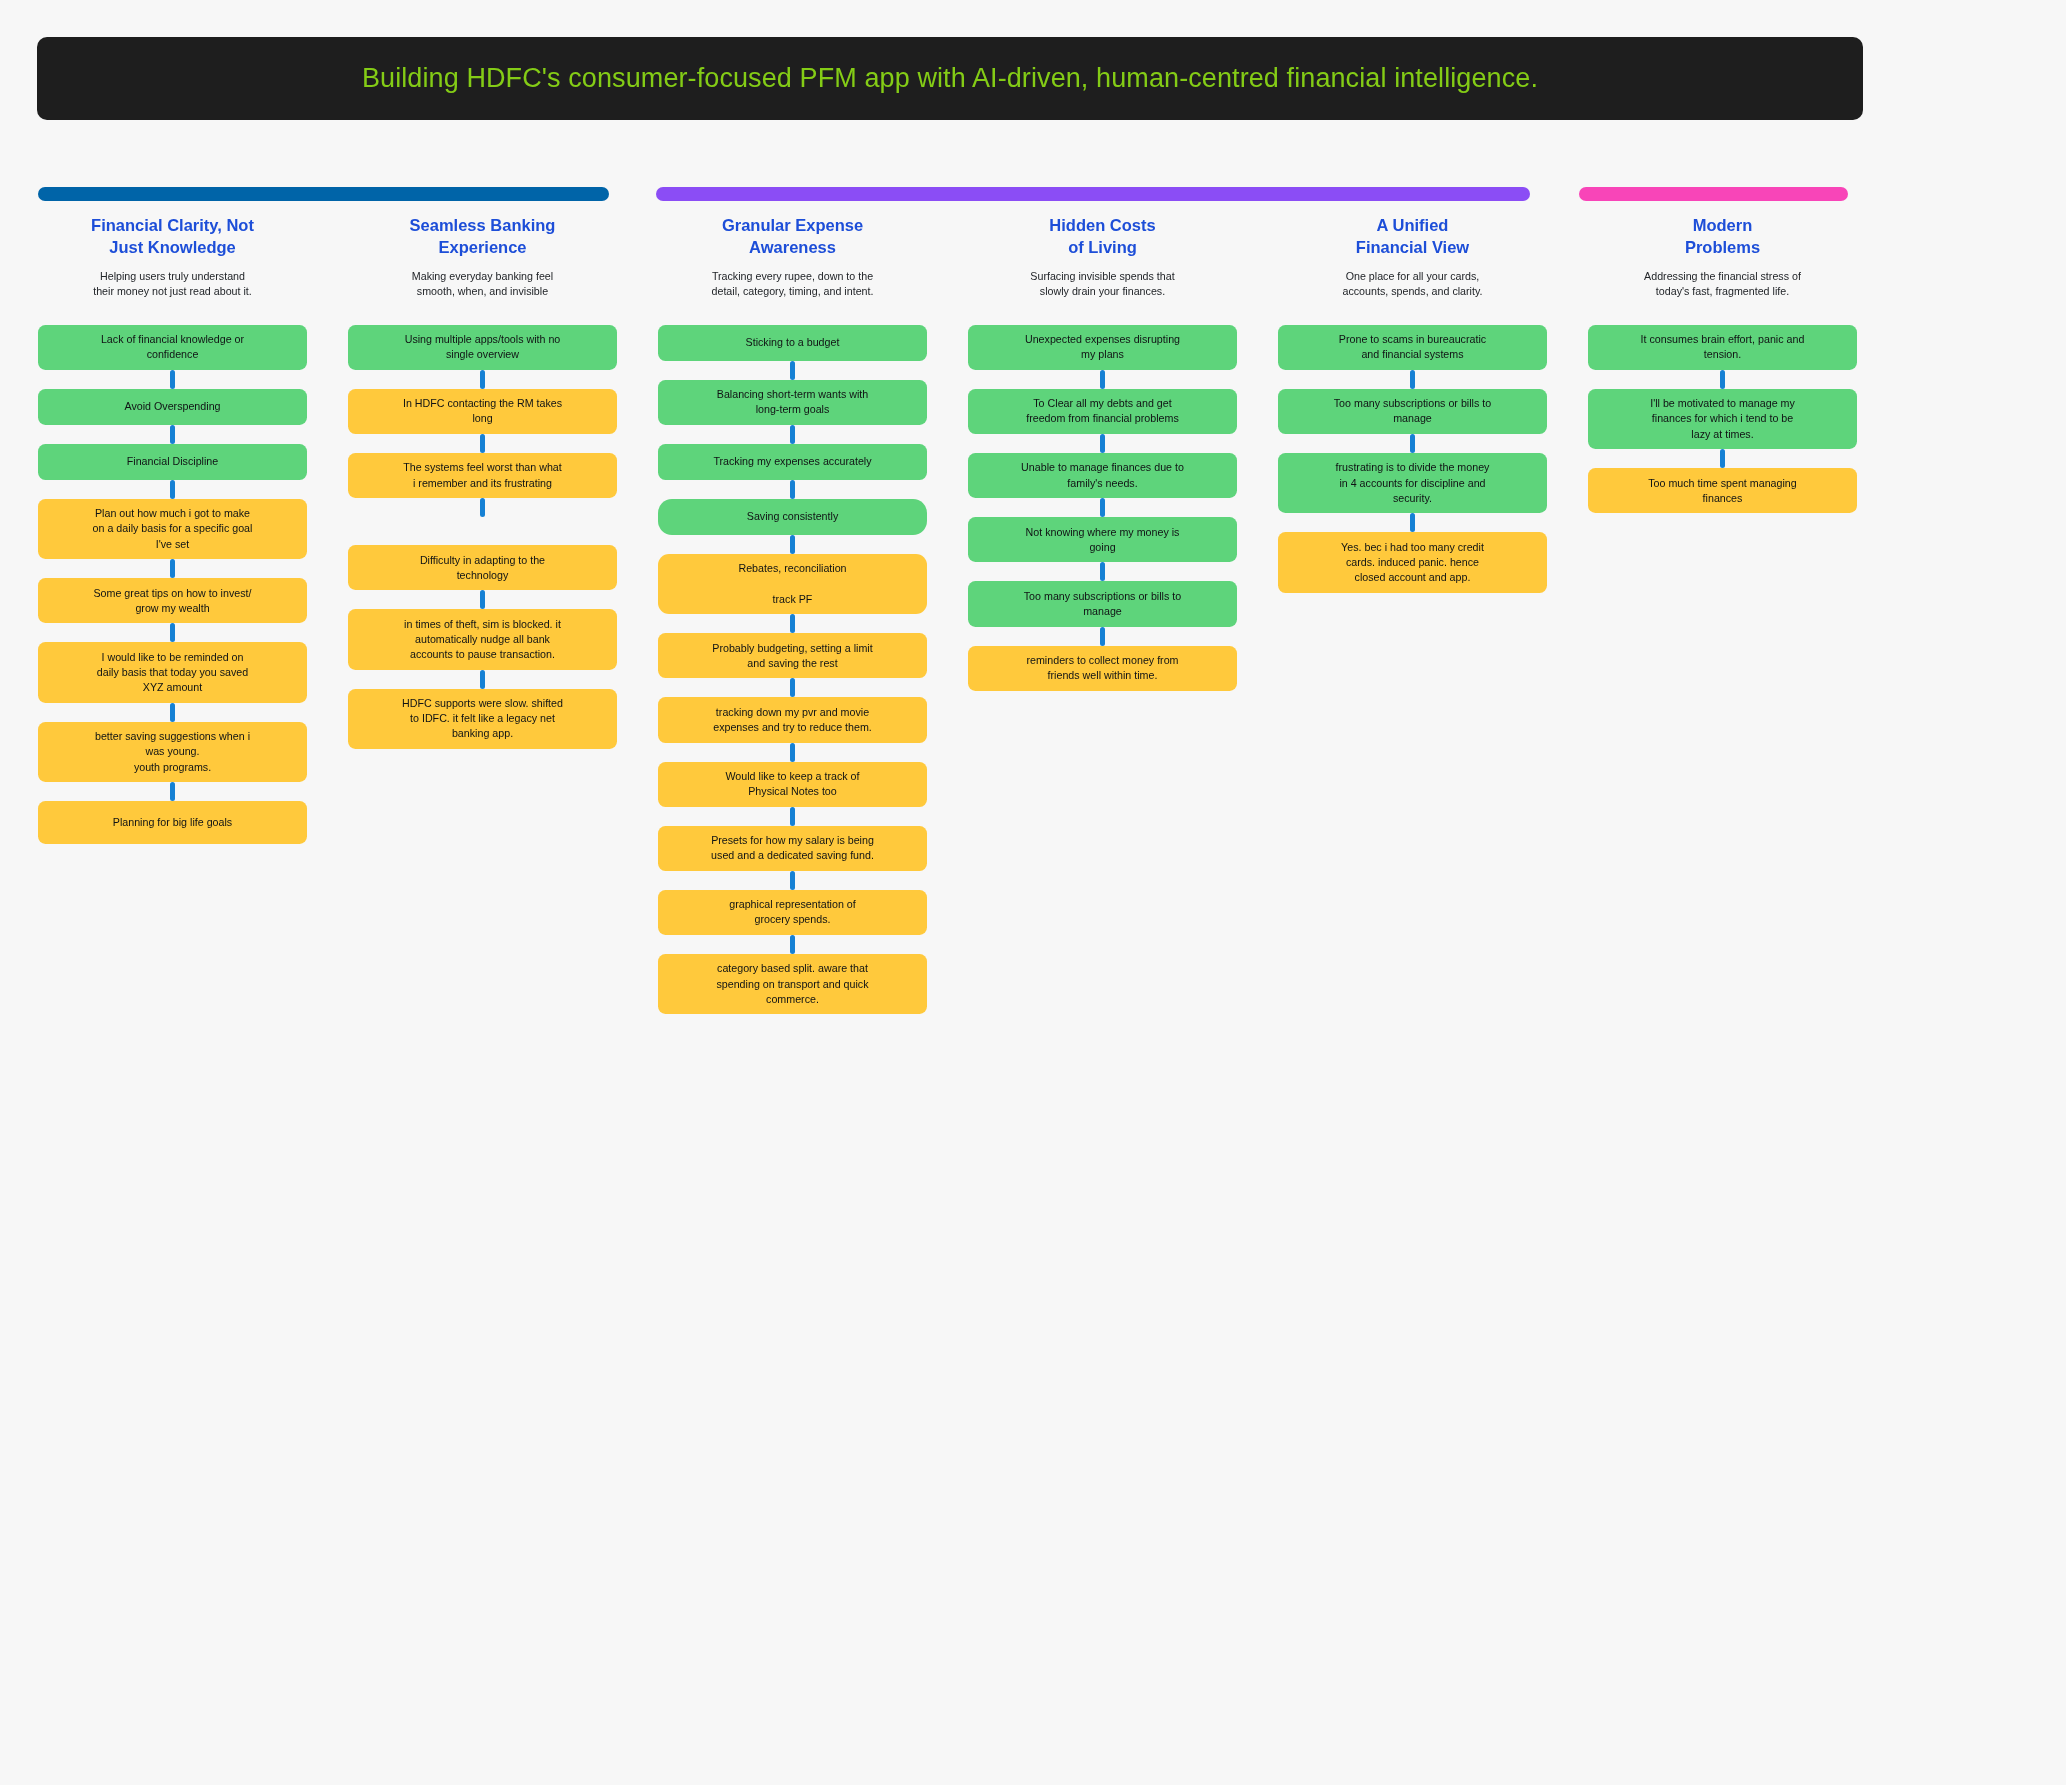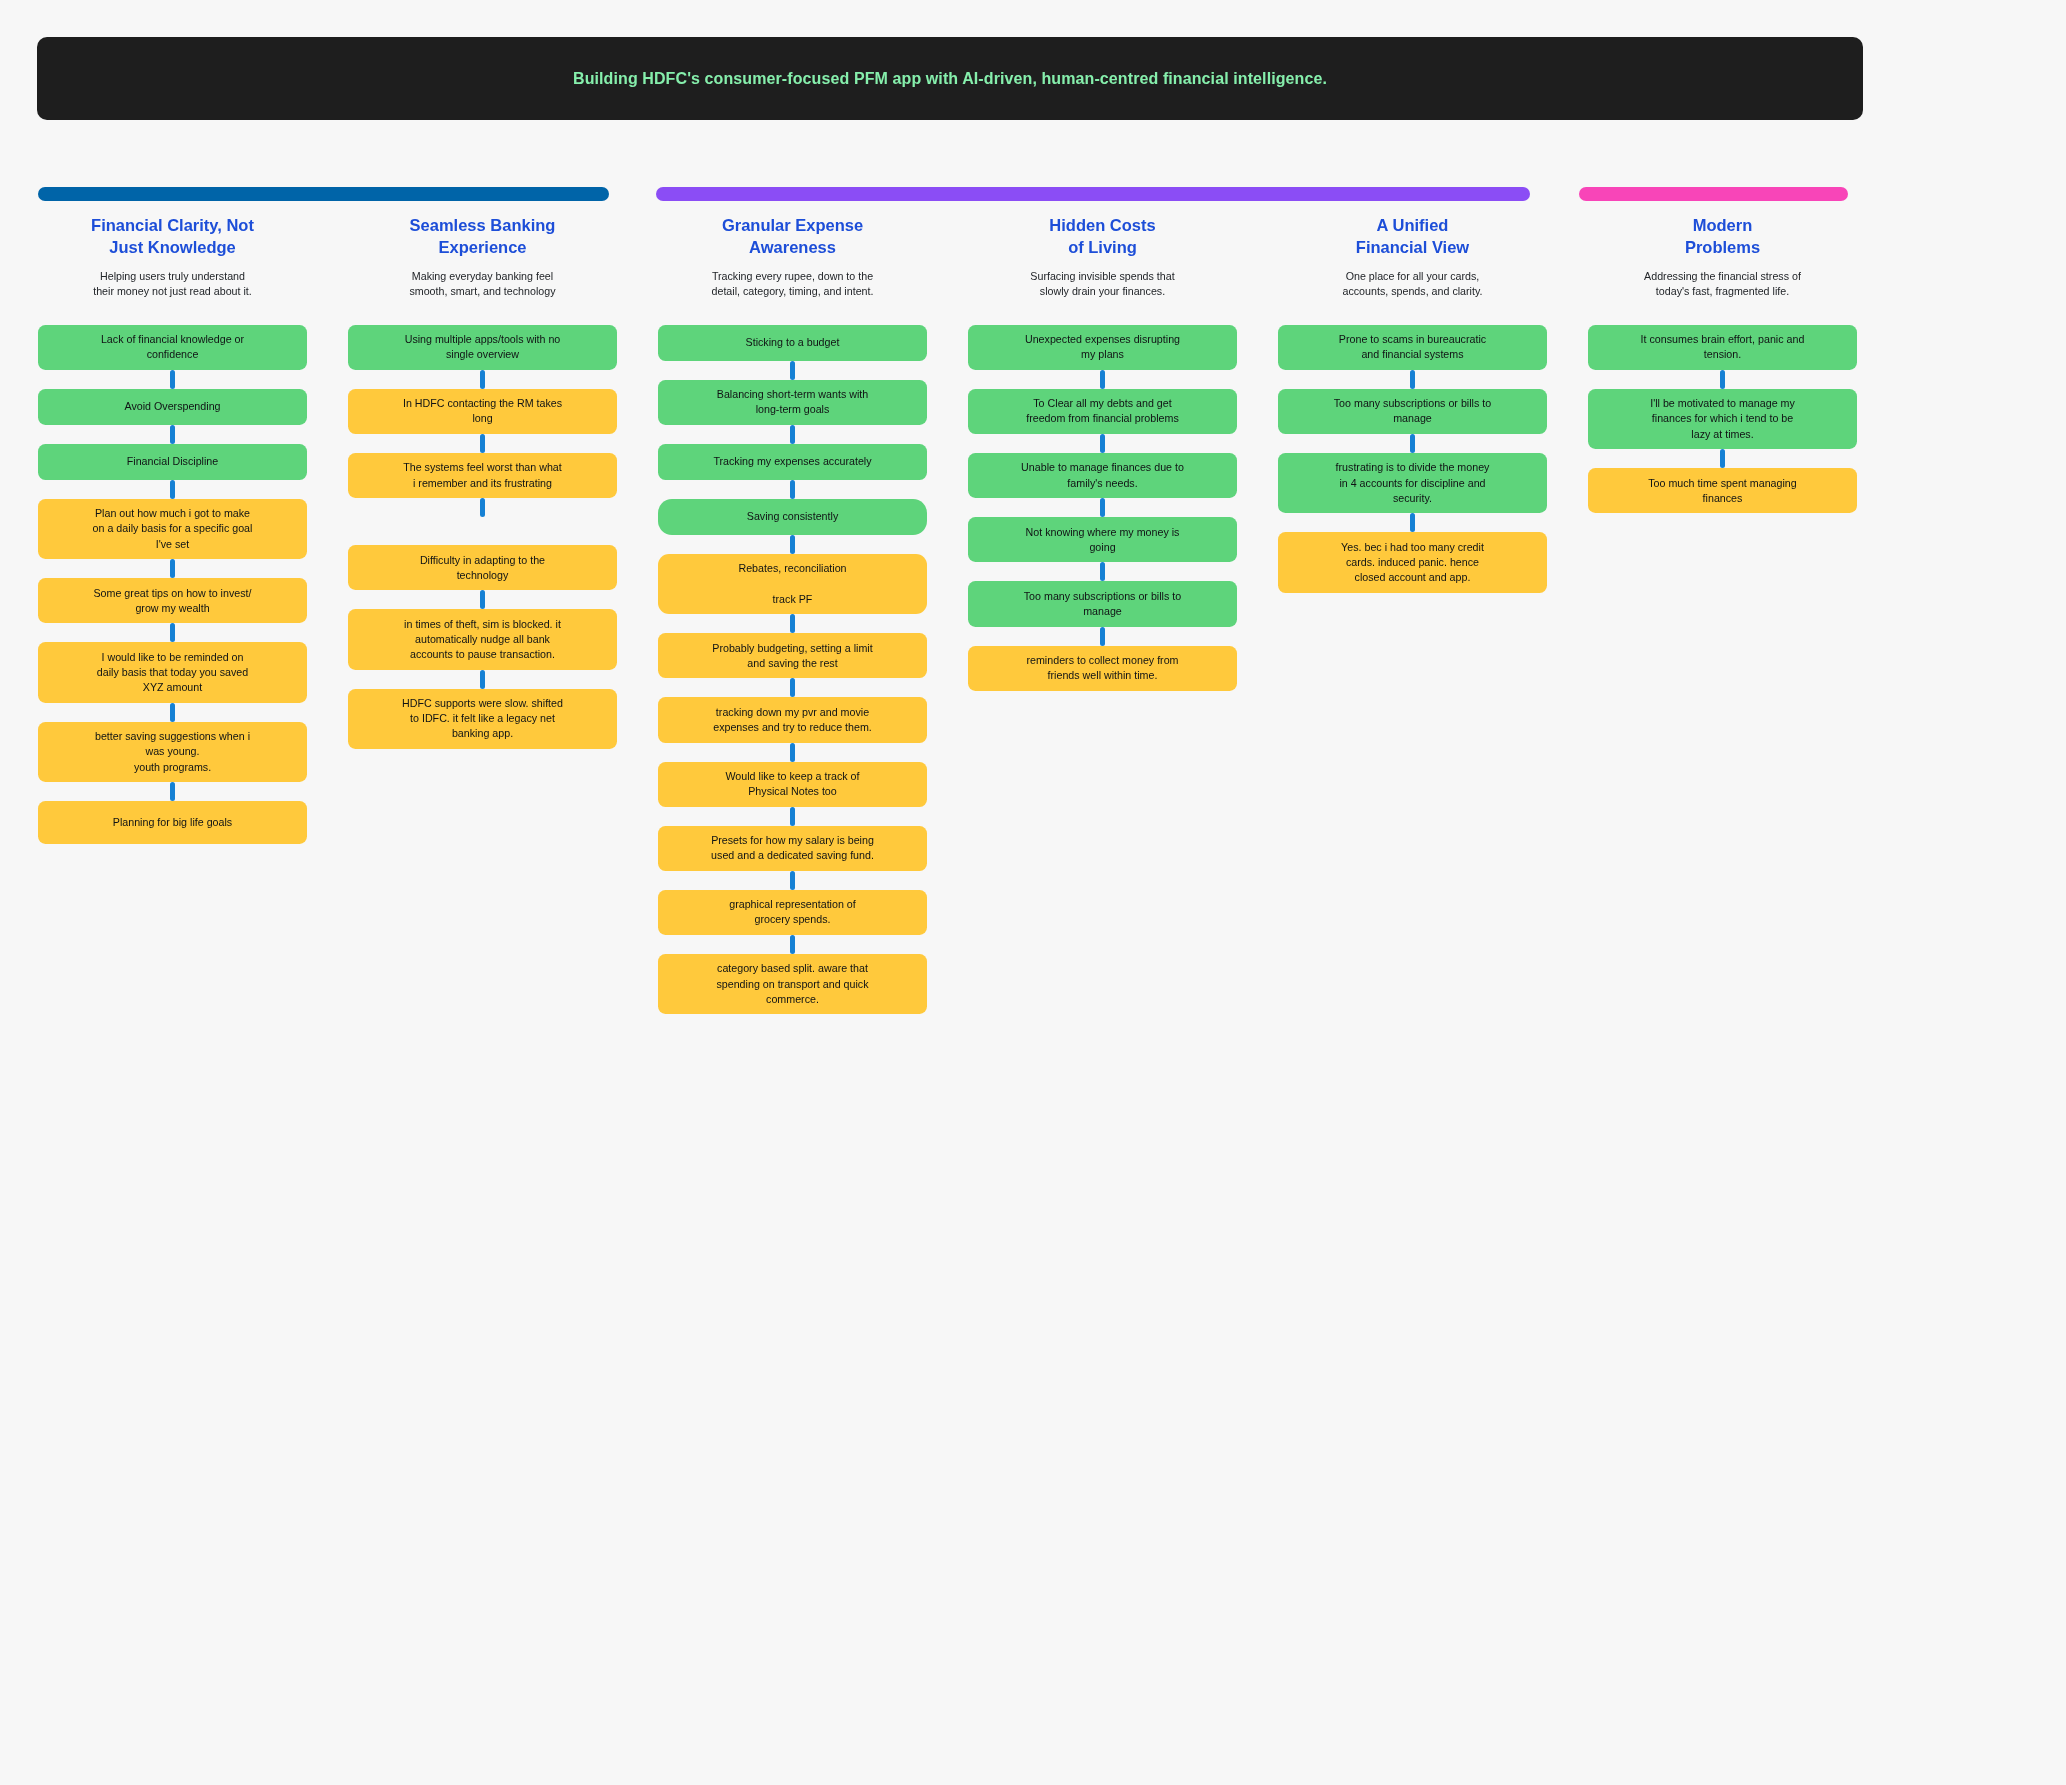--- a/index.html
+++ b/index.html
@@ -13,21 +13,21 @@
 
   
   #board { position: absolute; left: 0; top: 0; width: 2074px; height: 1785px; background: #f7f7f7; }
 
   #banner {
     position: absolute; left: 37px; top: 37px;
     width: 1826px; height: 83px;
     background: #1e1e1e; border-radius: 10px;
     display: flex; align-items: center; justify-content: center;
   }
-  #banner-text { color: #86efac; font-size: 16px; font-weight: 700; letter-spacing: 0.1px; }
+  #banner-text { color: #84cc16; font-size: 27px; font-weight: 400; letter-spacing: 0.1px; }
 
   
   .accent { position: absolute; height: 14px; border-radius: 7px; }
   #accent-blue   { left: 38px;   top: 187px; width: 571px; background: #0064a8; }
   #accent-purple { left: 656px; top: 187px; width: 874px; background: #8b4df5; }
   #accent-pink   { left: 1579px; top: 187px; width: 269px;  background: #f845b8; }
 
   .column { position: absolute; top: 215px; width: 269px; }
   .col-title {
     text-align: center; font-size: 16.5px; font-weight: 700; color: #1d4ed8;
@@ -98,21 +98,21 @@
 was young.
 youth programs.</div>
             <div class="connector"></div>
             <div class="card yellow" style="min-height: 43px;">Planning for big life goals</div>
           </div>
         </div>
         <div class="column" style="left: 348px;">
           <div class="col-title">Seamless Banking
 Experience</div>
           <div class="col-sub">Making everyday banking feel
-smooth, smart, and technology</div>
+smooth, when, and invisible</div>
           <div class="cards">
             <div class="card green" style="min-height: 43px;">Using multiple apps/tools with no
 single overview</div>
             <div class="connector"></div>
             <div class="card yellow" style="min-height: 43px;">In HDFC contacting the RM takes
 long</div>
             <div class="connector"></div>
             <div class="card yellow" style="min-height: 43px;">The systems feel worst than what
 i remember and its frustrating</div>
             <div class="connector"></div>

